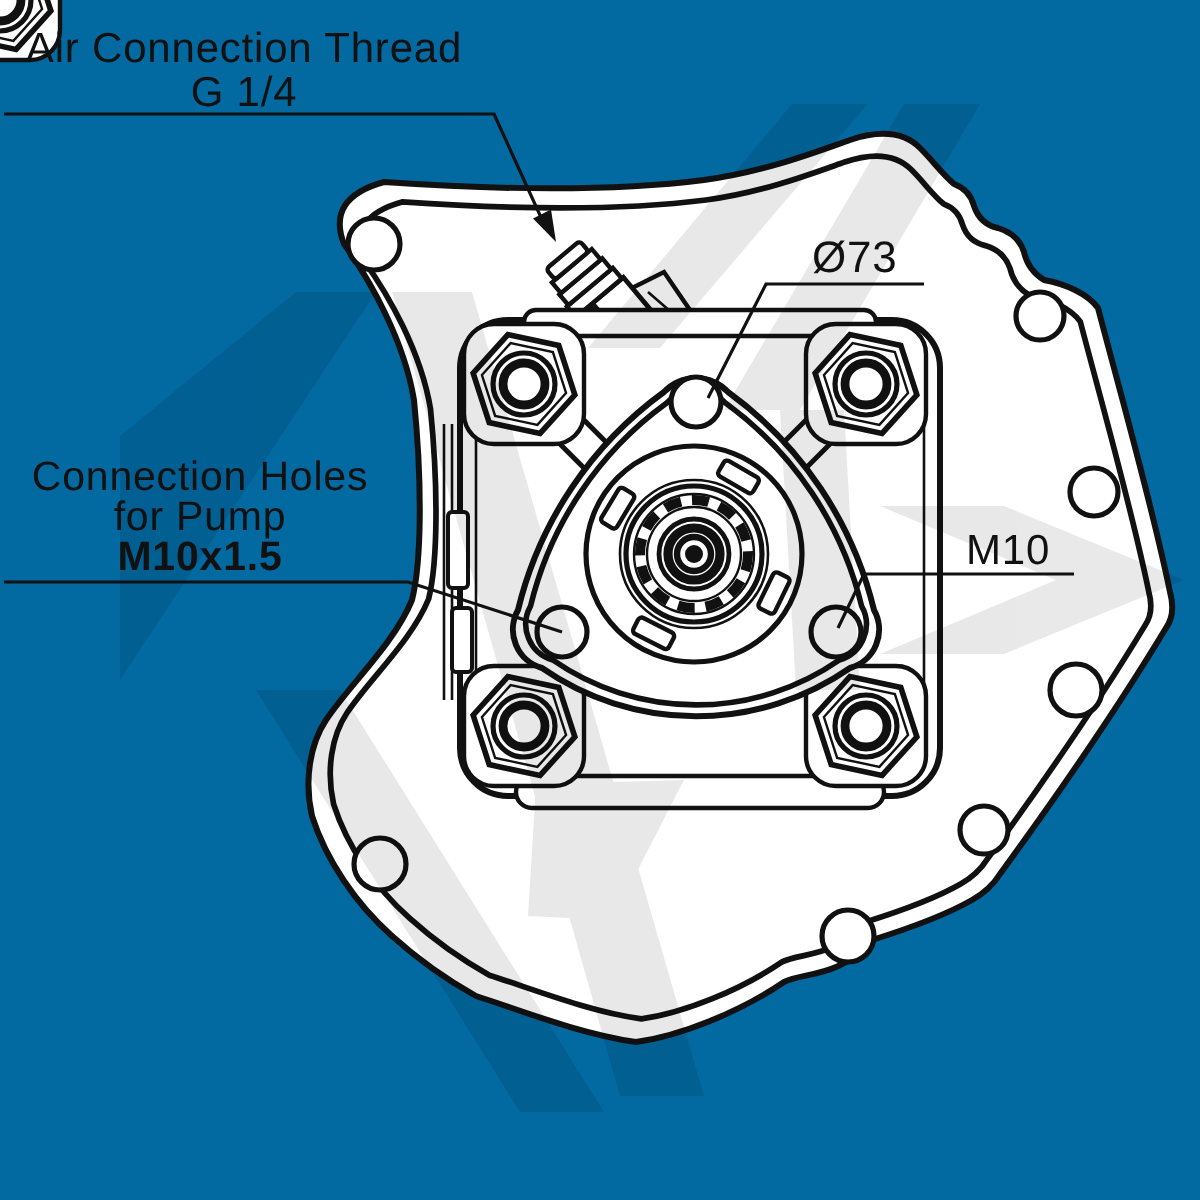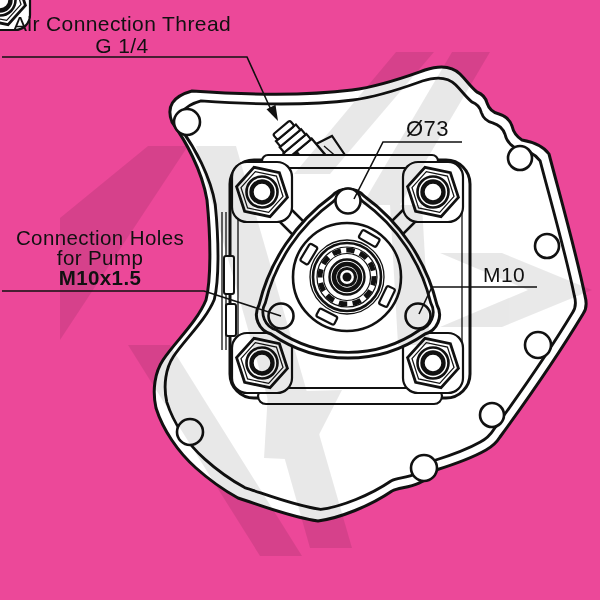--- a/index.html
+++ b/index.html
@@ -1,16 +1,16 @@
 <!DOCTYPE html>
 <html><head>
 <meta charset="utf-8">
 <style>
   html,body{margin:0;padding:0;background:#ffffff;}
-  .stage{position:relative;width:600px;height:600px;background:#ec4899;overflow:hidden;
+  .stage{position:relative;width:600px;height:600px;background:#0369a1;overflow:hidden;
          font-family:"Liberation Sans", sans-serif;}
   svg{display:block}
   .ann{font-family:"Liberation Sans", sans-serif;fill:#111;letter-spacing:.4px;}
   .ann-b{font-weight:bold;}
   .ln{stroke:#111;fill:none;}
   .wfill{fill:#ffffff;stroke:#111;}
 </style>
 </head>
 <body>
 

